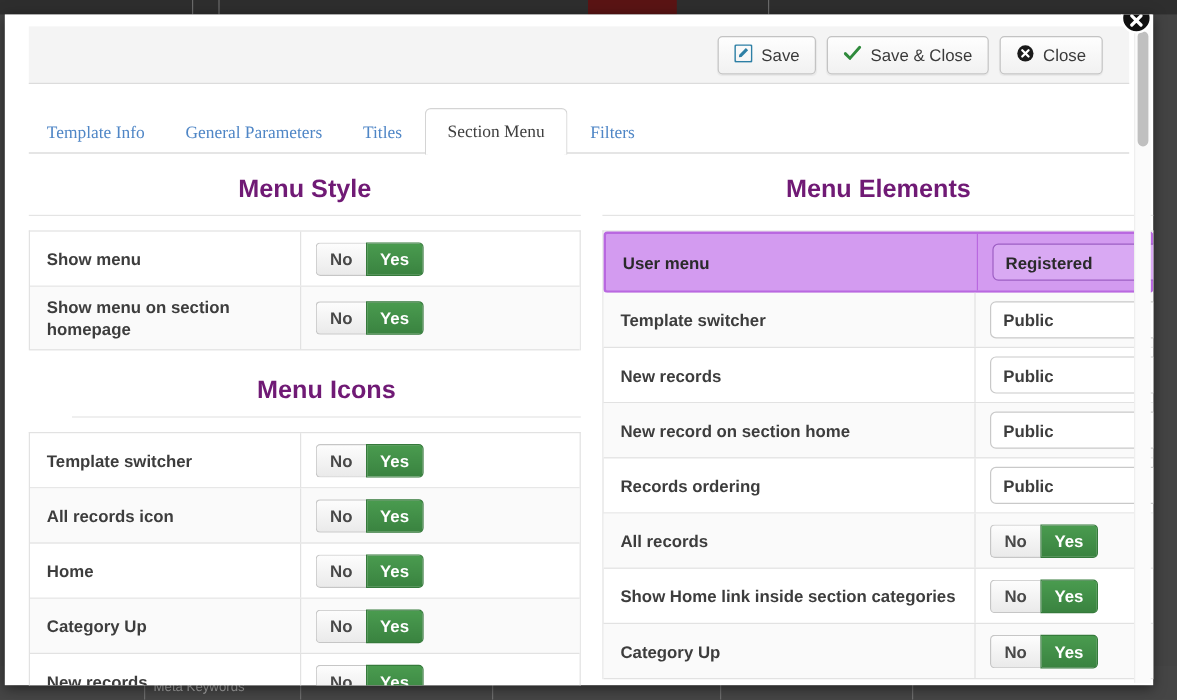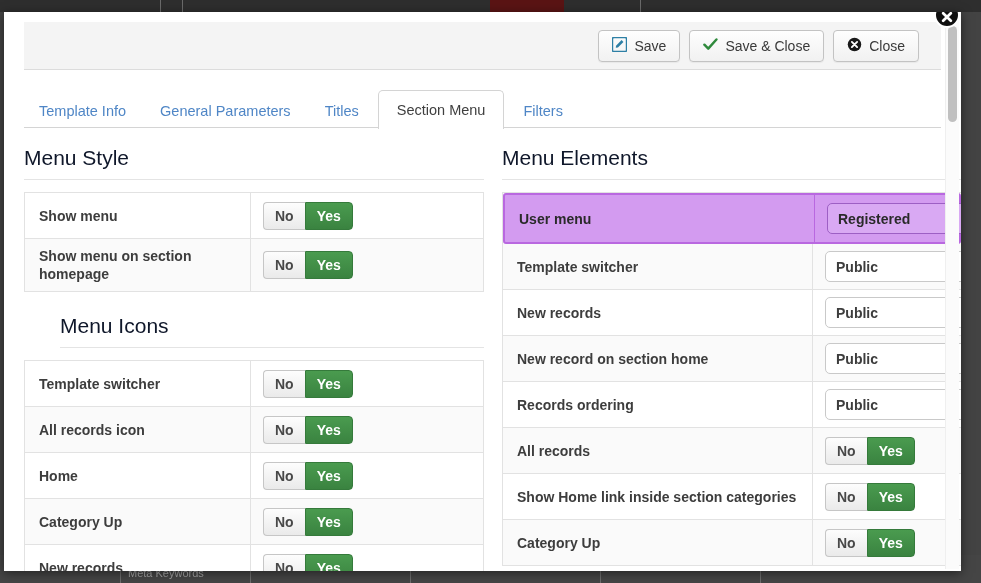--- a/index.html
+++ b/index.html
@@ -101,20 +101,21 @@
     cursor: pointer;
     white-space: nowrap;
     box-shadow: 0 1px 1px rgba(0,0,0,0.05);
   }
 
   
   .tabs-wrap {
     position: relative;
     margin: 22px 20px 0 20px;
     height: 36px;
+    font-family: Liberation Serif, serif;
   }
   .tabs {
     display: flex;
     align-items: flex-end;
     height: 36px;
     position: relative;
     z-index: 2;
   }
   .tab {
     font-size: 14.5px;
@@ -149,26 +150,27 @@
   .columns {
     display: flex;
     gap: 18px;
     padding: 0 20px;
     margin-top: 18px;
   }
   .col { width: 460px; flex: 0 0 460px; }
 
   .section-title {
     font-size: 21px;
-    color: #0f172a;
-    font-weight: normal;
+    color: #701a75;
+    font-weight: bold;
     margin: 0 0 7px 0;
     padding-bottom: 9px;
     border-bottom: 1px solid #e4e4e4;
     line-height: 24px;
+    text-align: center;
   }
   .section-title.spaced { margin-top: 22px; margin-left: 36px; }
 
   .grid {
     border: 1px solid #e2e2e2;
     border-bottom: none;
     margin-top: 12px;
     background: #fff;
   }
   .row {

